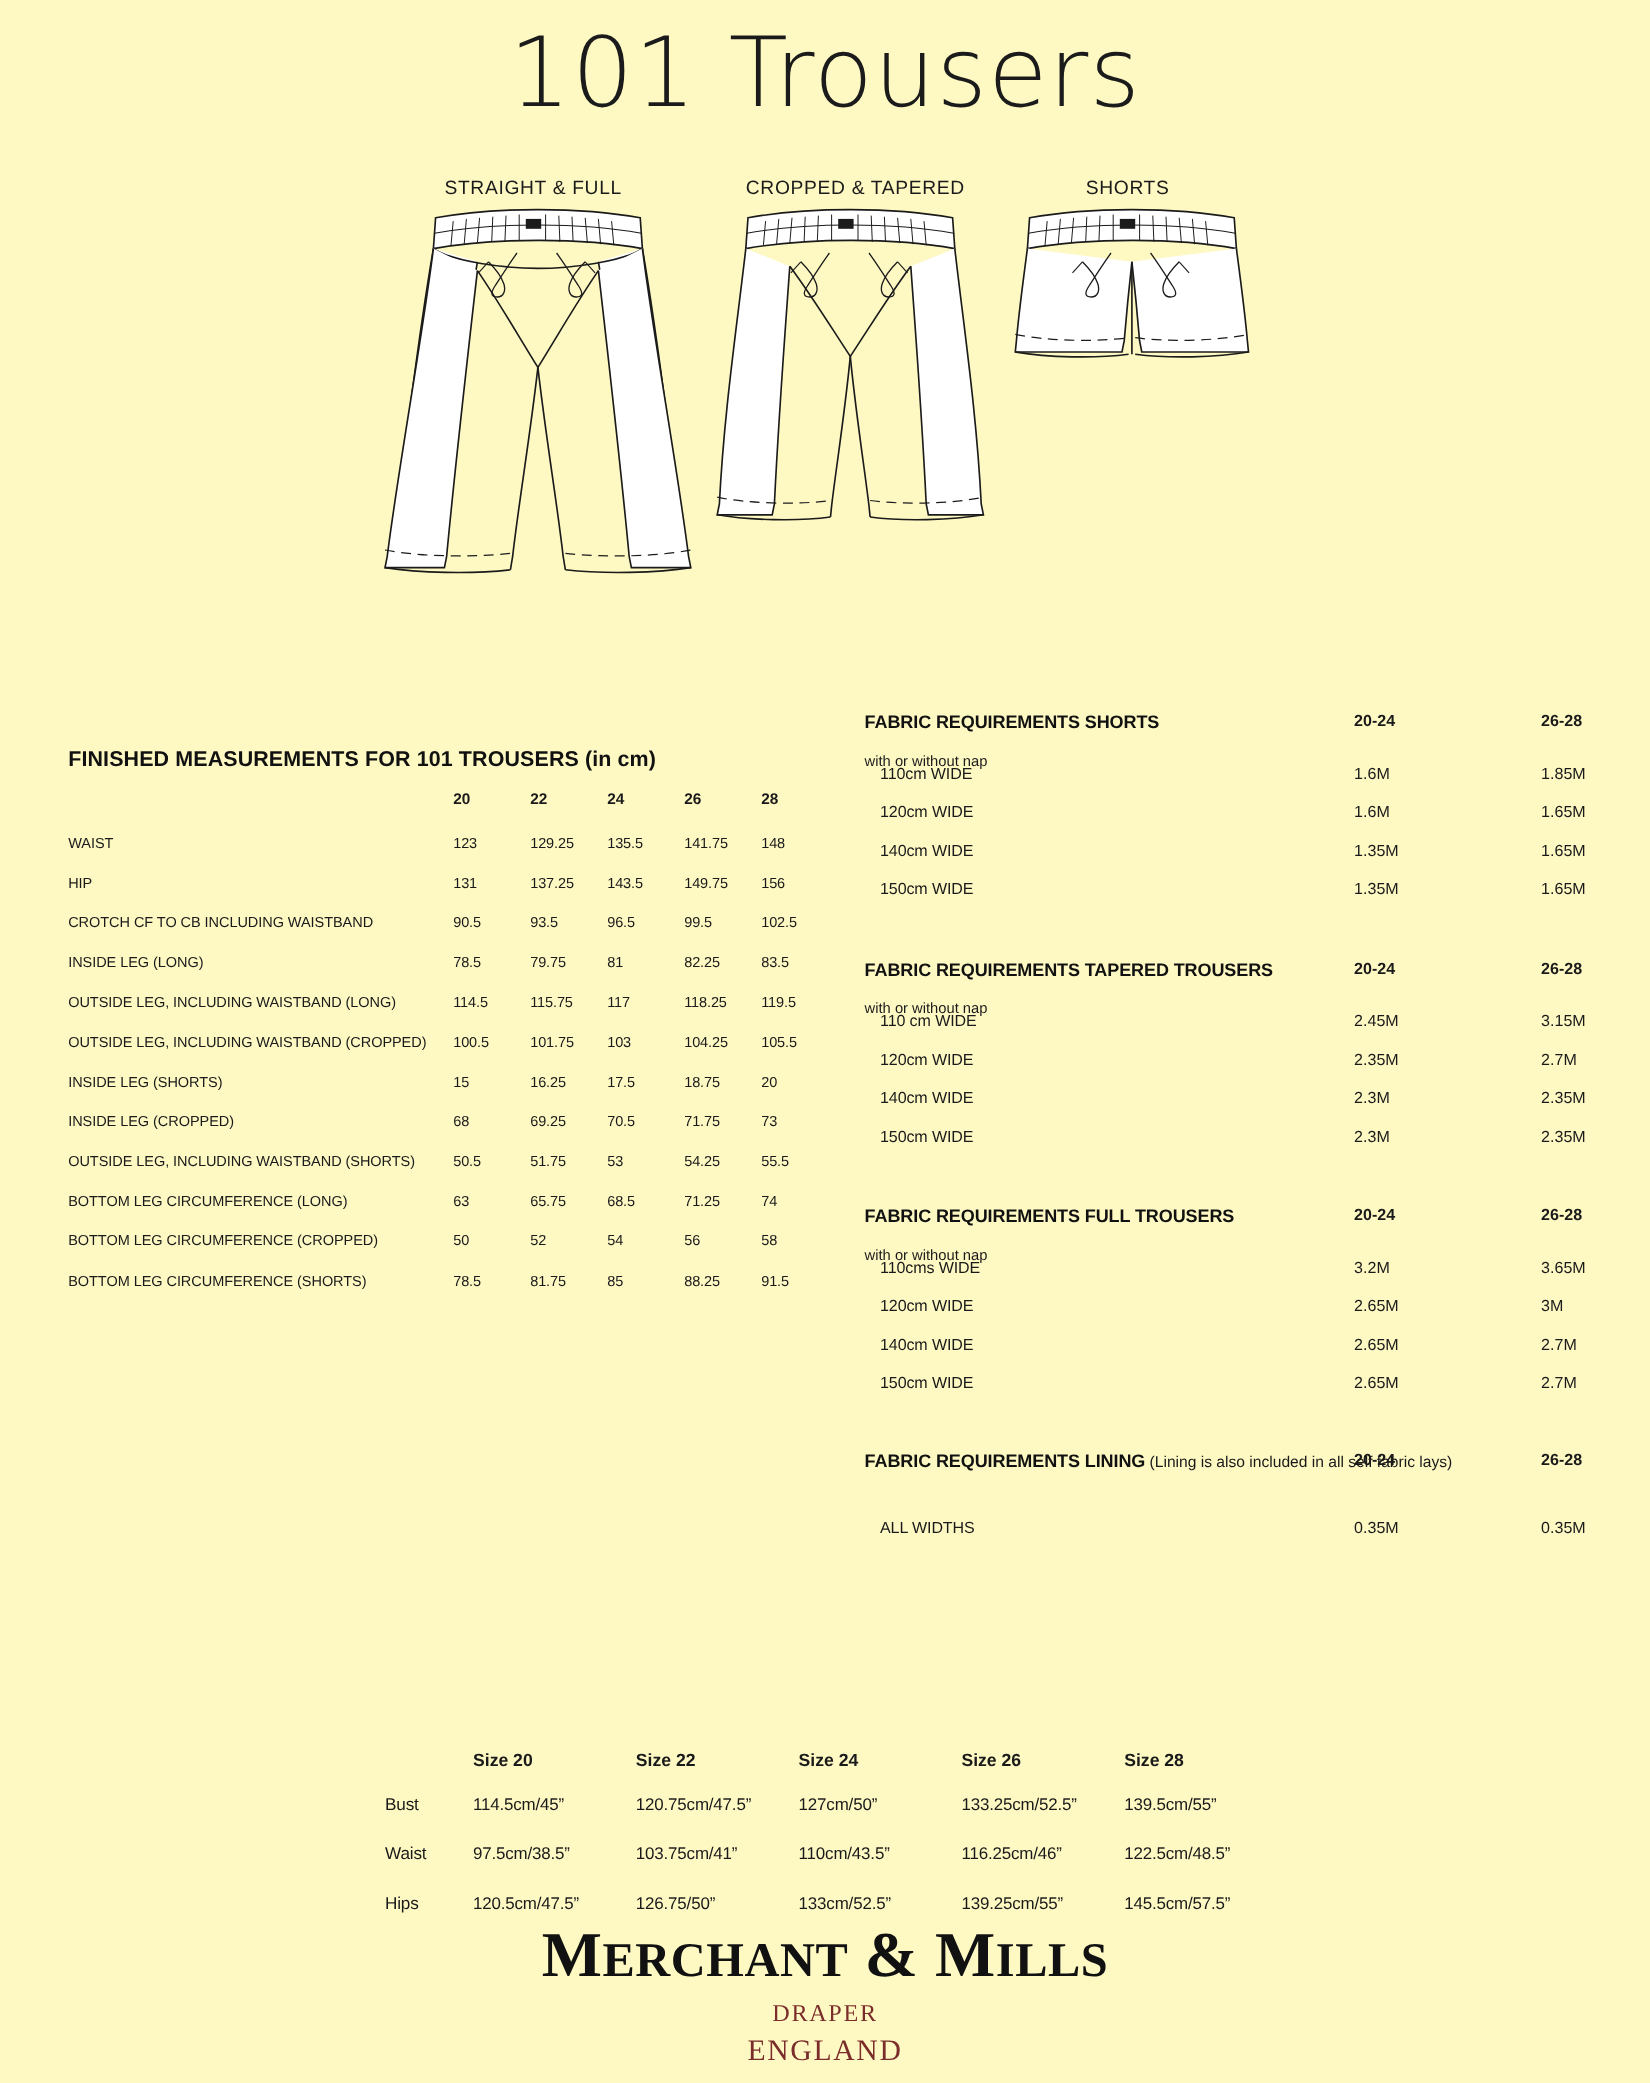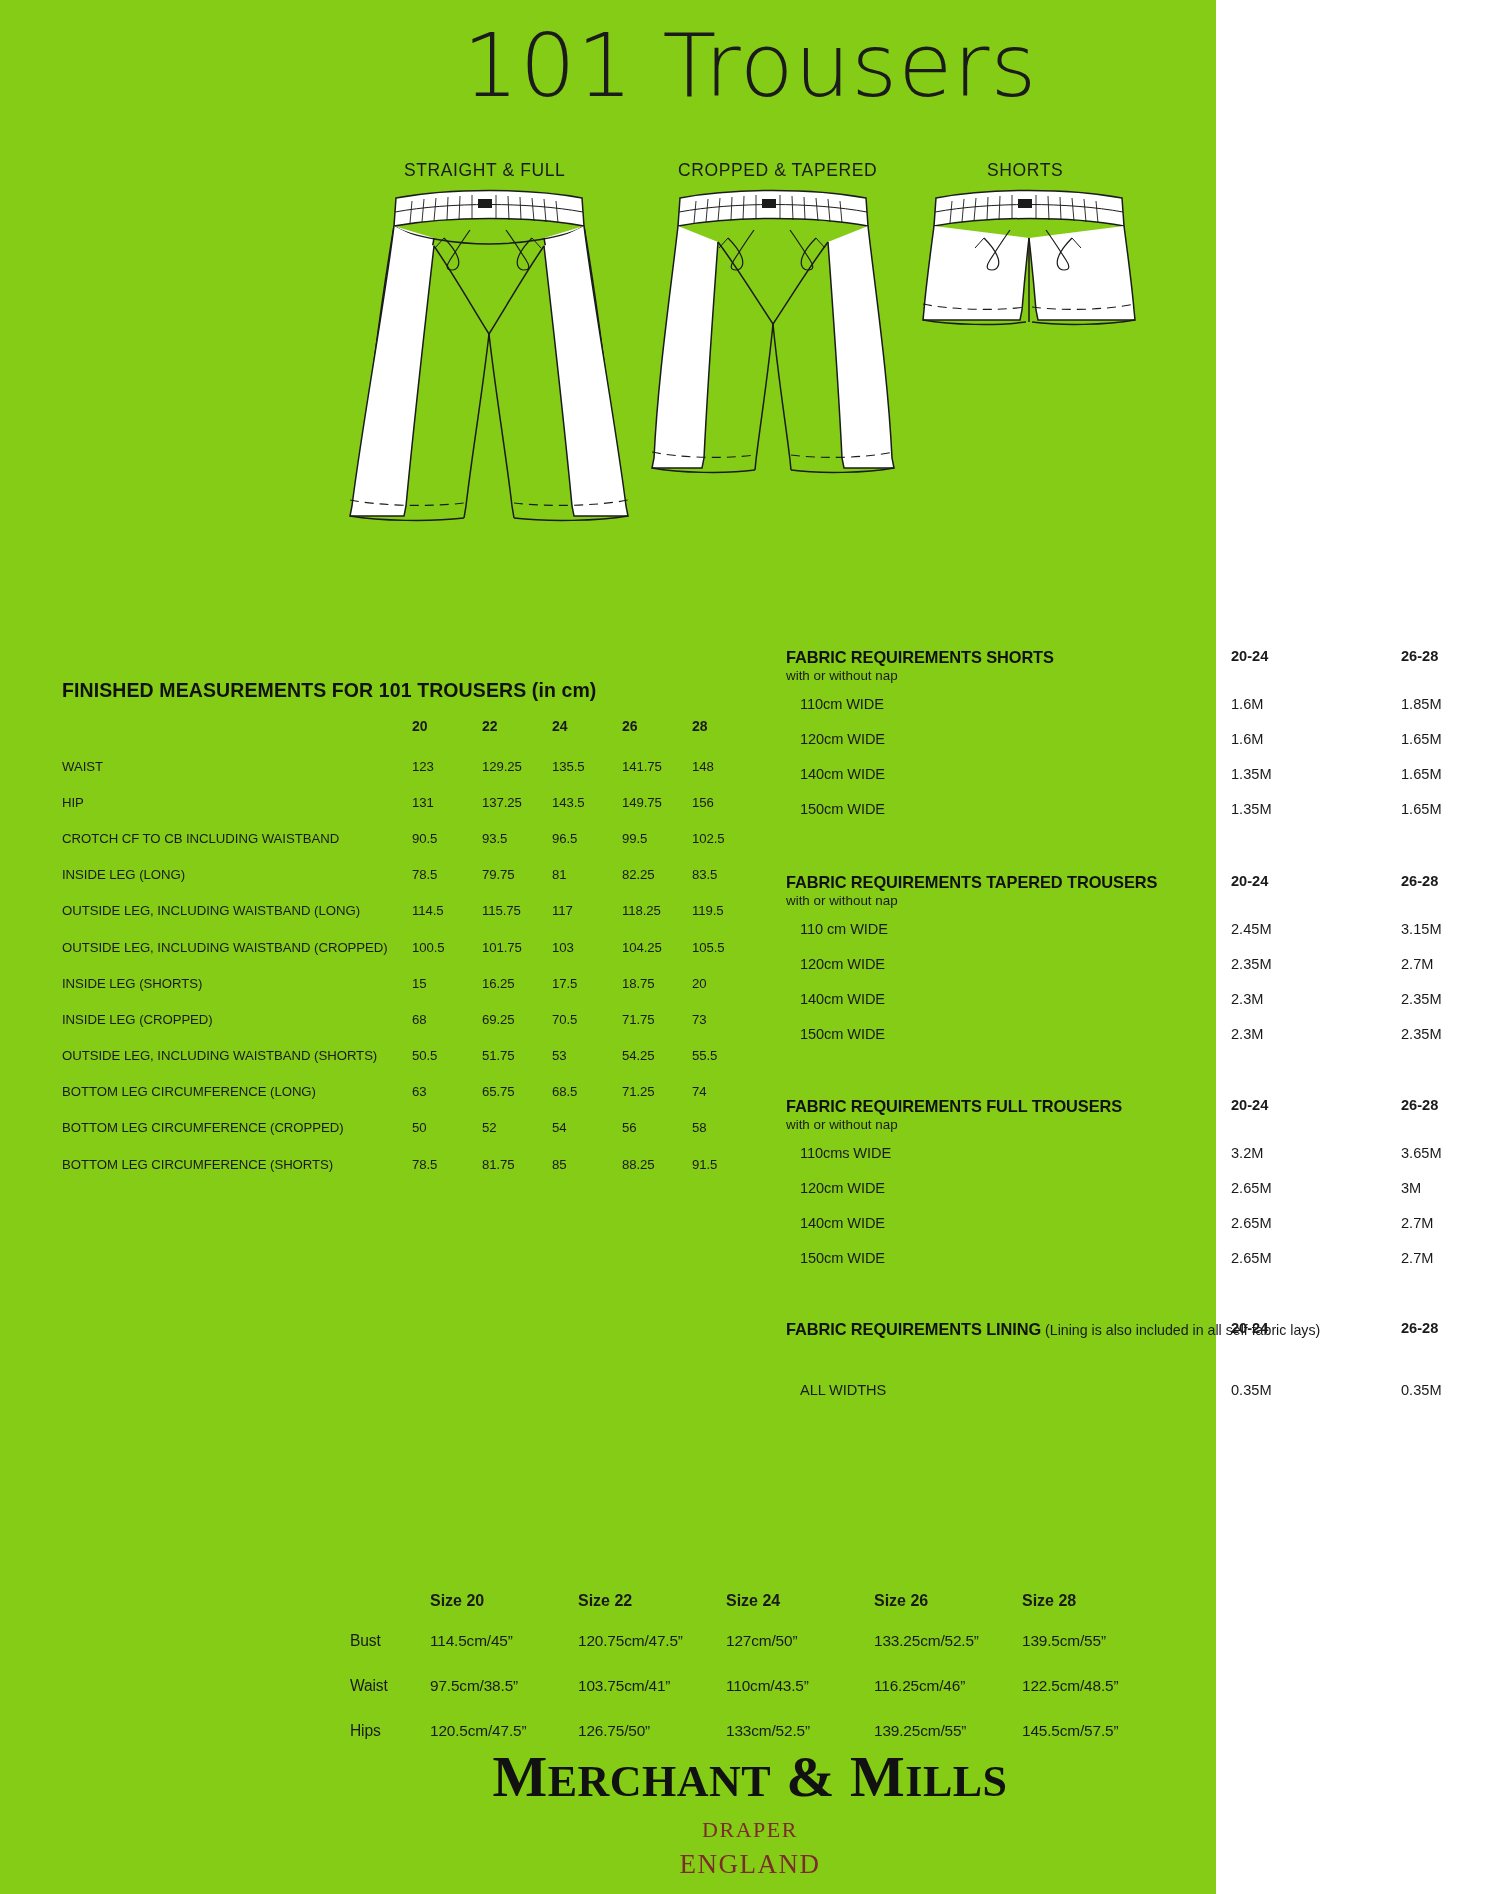--- a/index.html
+++ b/index.html
@@ -4,21 +4,21 @@
 <style>
   * { box-sizing: border-box; margin: 0; padding: 0; }
   html, body {
     width: 1500px;
     height: 1894px;
     background: #ffffff;
     font-family: "Liberation Sans", sans-serif;
     color: #1a1a1a;
     overflow: hidden;
   }
-  .page { position: relative; width: 1216px; height: 1894px; background:#84cc16; }
+  .page { position: relative; width: 1500px; height: 1894px; background:#fef9c3; }
 
   
   .title {
     position: absolute; top: 14px; left: 0; width: 1500px;
     text-align: center;
     font-size: 88px;
     font-weight: 300;
     letter-spacing: 1px;
     color: #1b1b1b;
     font-family: "DejaVu Sans", sans-serif;
@@ -72,21 +72,21 @@
   
   .fr-block { position: absolute; left: 786px; width: 660px; }
   .fr-head {
     position: relative; height: 34px;
   }
   .fr-title {
     font-size: 16.4px; font-weight: 700; display: inline; color:#111;
     letter-spacing: -0.1px;
   }
   .fr-title-note { font-size: 14.2px; font-weight: 400; }
-  .fr-sub { font-size: 13.4px; font-weight: 400; margin-top: 1px; display:block; }
+  .fr-sub { font-size: 13.4px; font-weight: 400; margin-top: 17px; display:block; }
   .fr-col-a { position: absolute; left: 445px; top: 0; font-size: 14.6px; font-weight: 700; }
   .fr-col-b { position: absolute; left: 615px; top: 0; font-size: 14.6px; font-weight: 700; }
   .fr-rows { margin-top: 14px; position: relative; }
   .fr-row { position: relative; height: 35px; }
   .fr-label { position: absolute; left: 14px; top: 0; font-size: 14.6px; letter-spacing:-0.1px;text-align:center; }
   .fr-a { position: absolute; left: 445px; top: 0; font-size: 14.6px; }
   .fr-b { position: absolute; left: 615px; top: 0; font-size: 14.6px; }
 
   #fr-shorts  { top: 648px; }
   #fr-tapered { top: 873px; }

